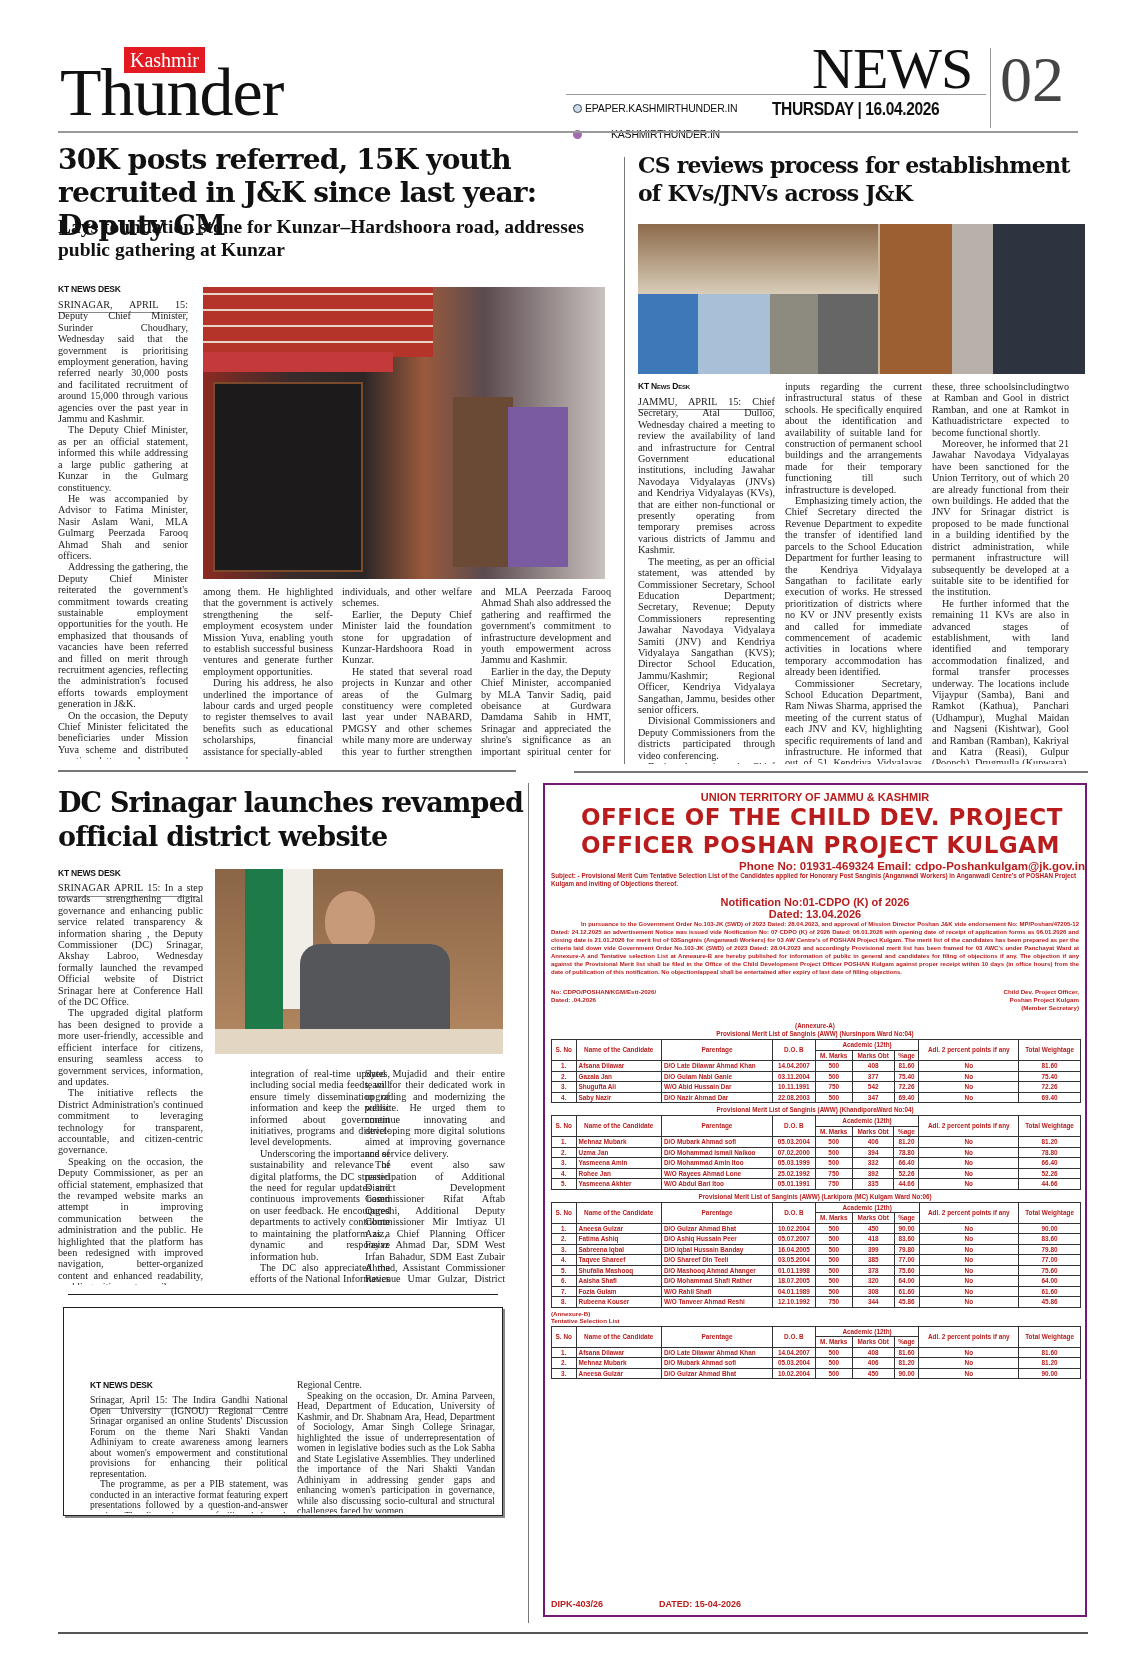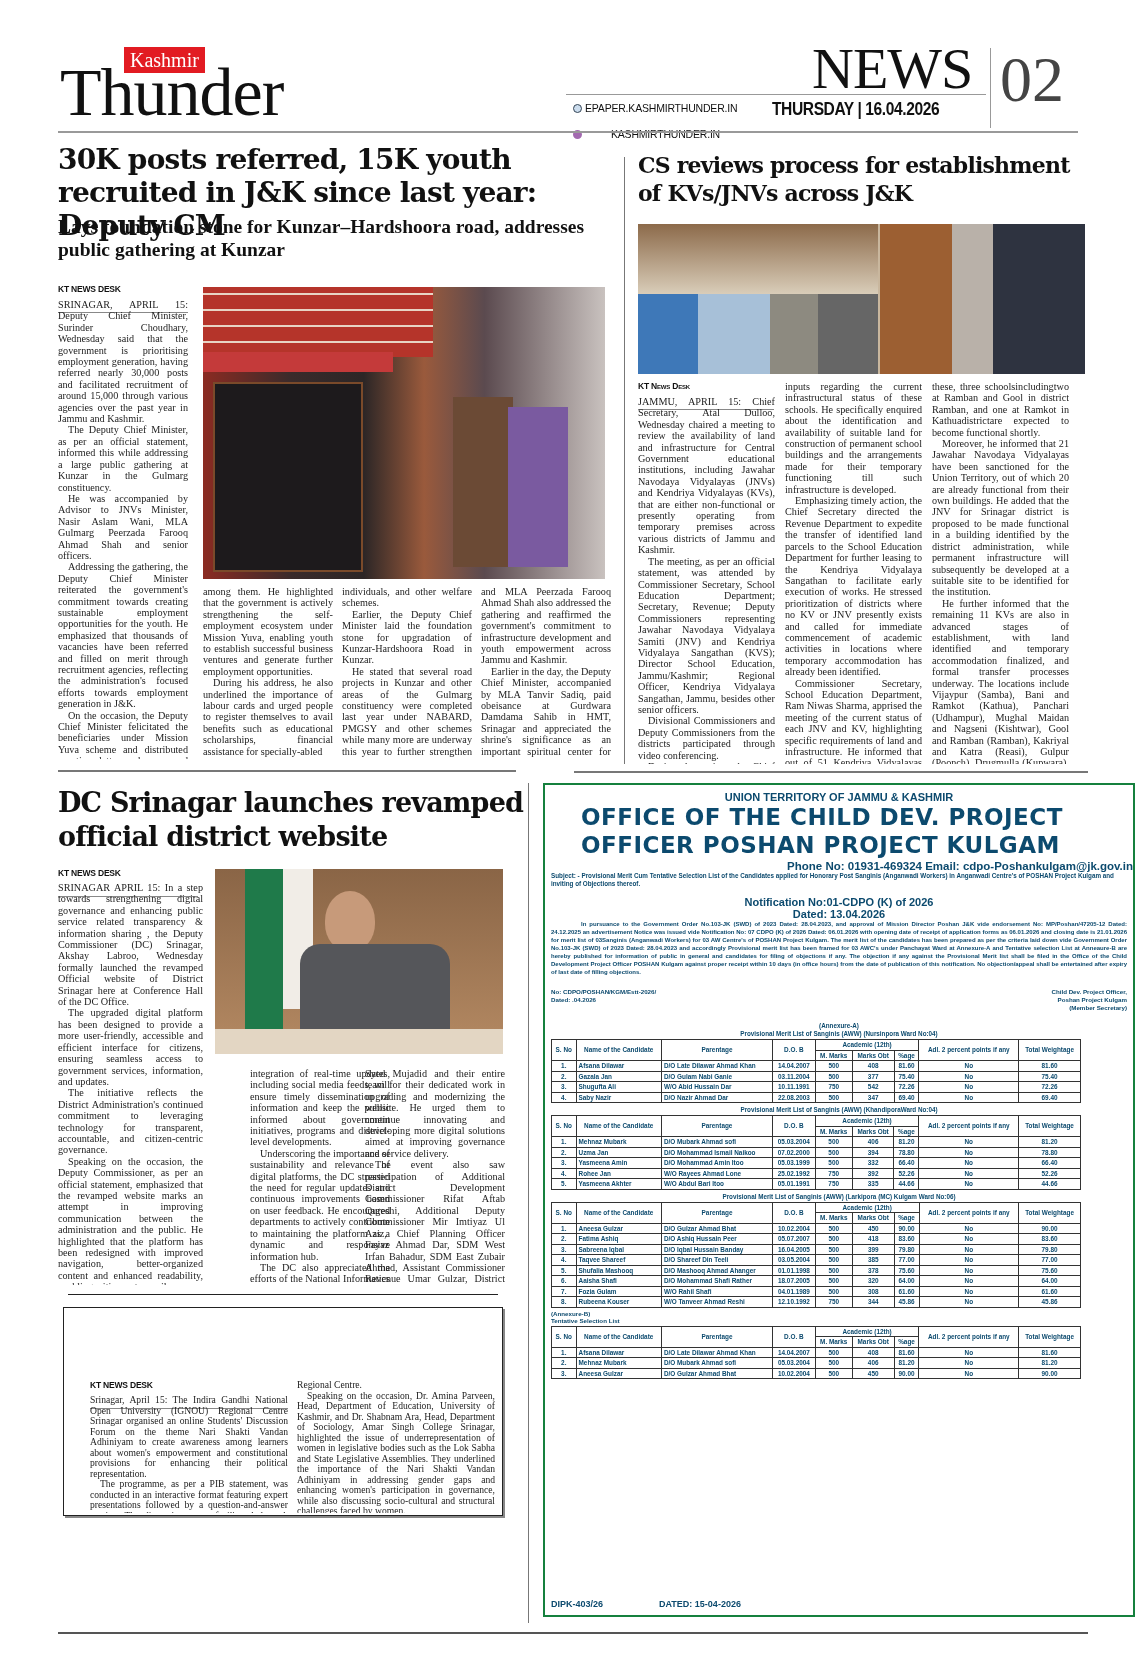--- a/index.html
+++ b/index.html
@@ -25,21 +25,21 @@
   .body-text { font-family:"Liberation Serif", serif; font-size:10.2px; line-height:11.4px; text-align:justify; color:#222; hyphens:auto; }
   .body-text p { text-indent:10px; }
   .body-text p:first-child { text-indent:0; }
   .col { position:absolute; overflow:hidden; }
 
   .photo { position:absolute; overflow:hidden; }
   .vrule { position:absolute; width:1px; background:#777; }
   .hrule { position:absolute; height:2px; background:#777; }
 
   
-  .notice { position:absolute; left:543px; top:783px; width:592px; height:834px; border:2px solid #15803d; font-family:"Liberation Sans", sans-serif; color:#0c4a6e; }
+  .notice { position:absolute; left:543px; top:783px; width:544px; height:834px; border:2px solid #701a75; font-family:"Liberation Sans", sans-serif; color:#b91c1c; }
   .n-ut { text-align:center; font-weight:bold; font-size:11px; margin-top:6px; }
   .n-office { text-align:left; font-family:"DejaVu Sans", sans-serif; font-weight:bold; font-size:23px; line-height:28px; letter-spacing:0.5px;padding-left:36px; }
   .n-phone { text-align:right; font-size:11.5px; font-weight:bold; margin-top:1px; }
   .n-subject { font-size:6.3px; font-weight:bold; padding:0 6px; line-height:8px; }
   .n-notif { text-align:center; font-weight:bold; font-size:11px; line-height:12px; margin-top:6px; }
   .n-para { font-size:6px; font-weight:bold; padding:0 6px; line-height:8px; text-align:justify; text-indent:30px; }
   .n-refrow { display:flex; justify-content:space-between; font-size:6.2px; font-weight:bold; padding:0 6px; margin-top:12px; line-height:8px; }
   .n-sign { text-align:right; }
   .n-caption { text-align:center; font-size:6.3px; font-weight:bold; line-height:8px; }
   table.merit { border-collapse:collapse; margin:1px 6px 0 6px; width:530px; font-size:6.4px; font-weight:bold; }
@@ -79,21 +79,21 @@
   <div class="photo" style="left:203px; top:287px; width:402px; height:292px; background:linear-gradient(90deg,#8b2b22 0%,#3a2b2b 22%,#2c2626 40%,#9a5a3c 55%,#5b4a4f 70%,#c9c2bf 100%);">
     <div style="position:absolute; left:0; top:0; width:230px; height:70px; background:repeating-linear-gradient(0deg,#b5342a 0 14px,#e8d4c4 14px 16px);"></div>
     <div style="position:absolute; left:10px; top:95px; width:150px; height:190px; background:#1d1a1c; border:2px solid #7a4a2a;"></div>
     <div style="position:absolute; left:0; top:65px; width:190px; height:20px; background:#c43a3a;"></div>
     <div style="position:absolute; left:250px; top:110px; width:60px; height:170px; background:#6b4a35;"></div>
     <div style="position:absolute; left:305px; top:120px; width:60px; height:160px; background:#7a5aa0;"></div>
   </div>
   <div class="col body-text" style="left:58px; top:299px; width:130px; height:460px;">
       <p>SRINAGAR, APRIL 15: Deputy Chief Minister, Surinder Choudhary, Wednesday said that the government is prioritising employment generation, having referred nearly 30,000 posts and facilitated recruitment of around 15,000 through various agencies over the past year in Jammu and Kashmir.</p>
       <p>The Deputy Chief Minister, as per an official statement, informed this while addressing a large public gathering at Kunzar in the Gulmarg constituency.</p>
-      <p>He was accompanied by Advisor to JNVs Minister, Nasir Aslam Wani, MLA Gulmarg Peerzada Farooq Ahmad Shah and senior officers.</p>
+      <p>He was accompanied by Advisor to Fatima Minister, Nasir Aslam Wani, MLA Gulmarg Peerzada Farooq Ahmad Shah and senior officers.</p>
       <p>Addressing the gathering, the Deputy Chief Minister reiterated the government's commitment towards creating sustainable employment opportunities for the youth. He emphasized that thousands of vacancies have been referred and filled on merit through recruitment agencies, reflecting the administration's focused efforts towards employment generation in J&amp;K.</p>
       <p>On the occasion, the Deputy Chief Minister felicitated the beneficiaries under Mission Yuva scheme and distributed sanction letters, cheques and keys of commercial vehicles</p>
     </div>
   <div class="col body-text" style="left:203px; top:586px; width:130px; height:172px;">
       <p>among them. He highlighted that the government is actively strengthening the self-employment ecosystem under Mission Yuva, enabling youth to establish successful business ventures and generate further employment opportunities.</p>
       <p>During his address, he also underlined the importance of labour cards and urged people to register themselves to avail benefits such as educational scholarships, financial assistance for specially-abled</p>
     </div>
   <div class="col body-text" style="left:342px; top:586px; width:130px; height:172px;">
       <p>individuals, and other welfare schemes.</p>
       <p>Earlier, the Deputy Chief Minister laid the foundation stone for upgradation of Kunzar-Hardshoora Road in Kunzar.</p>

